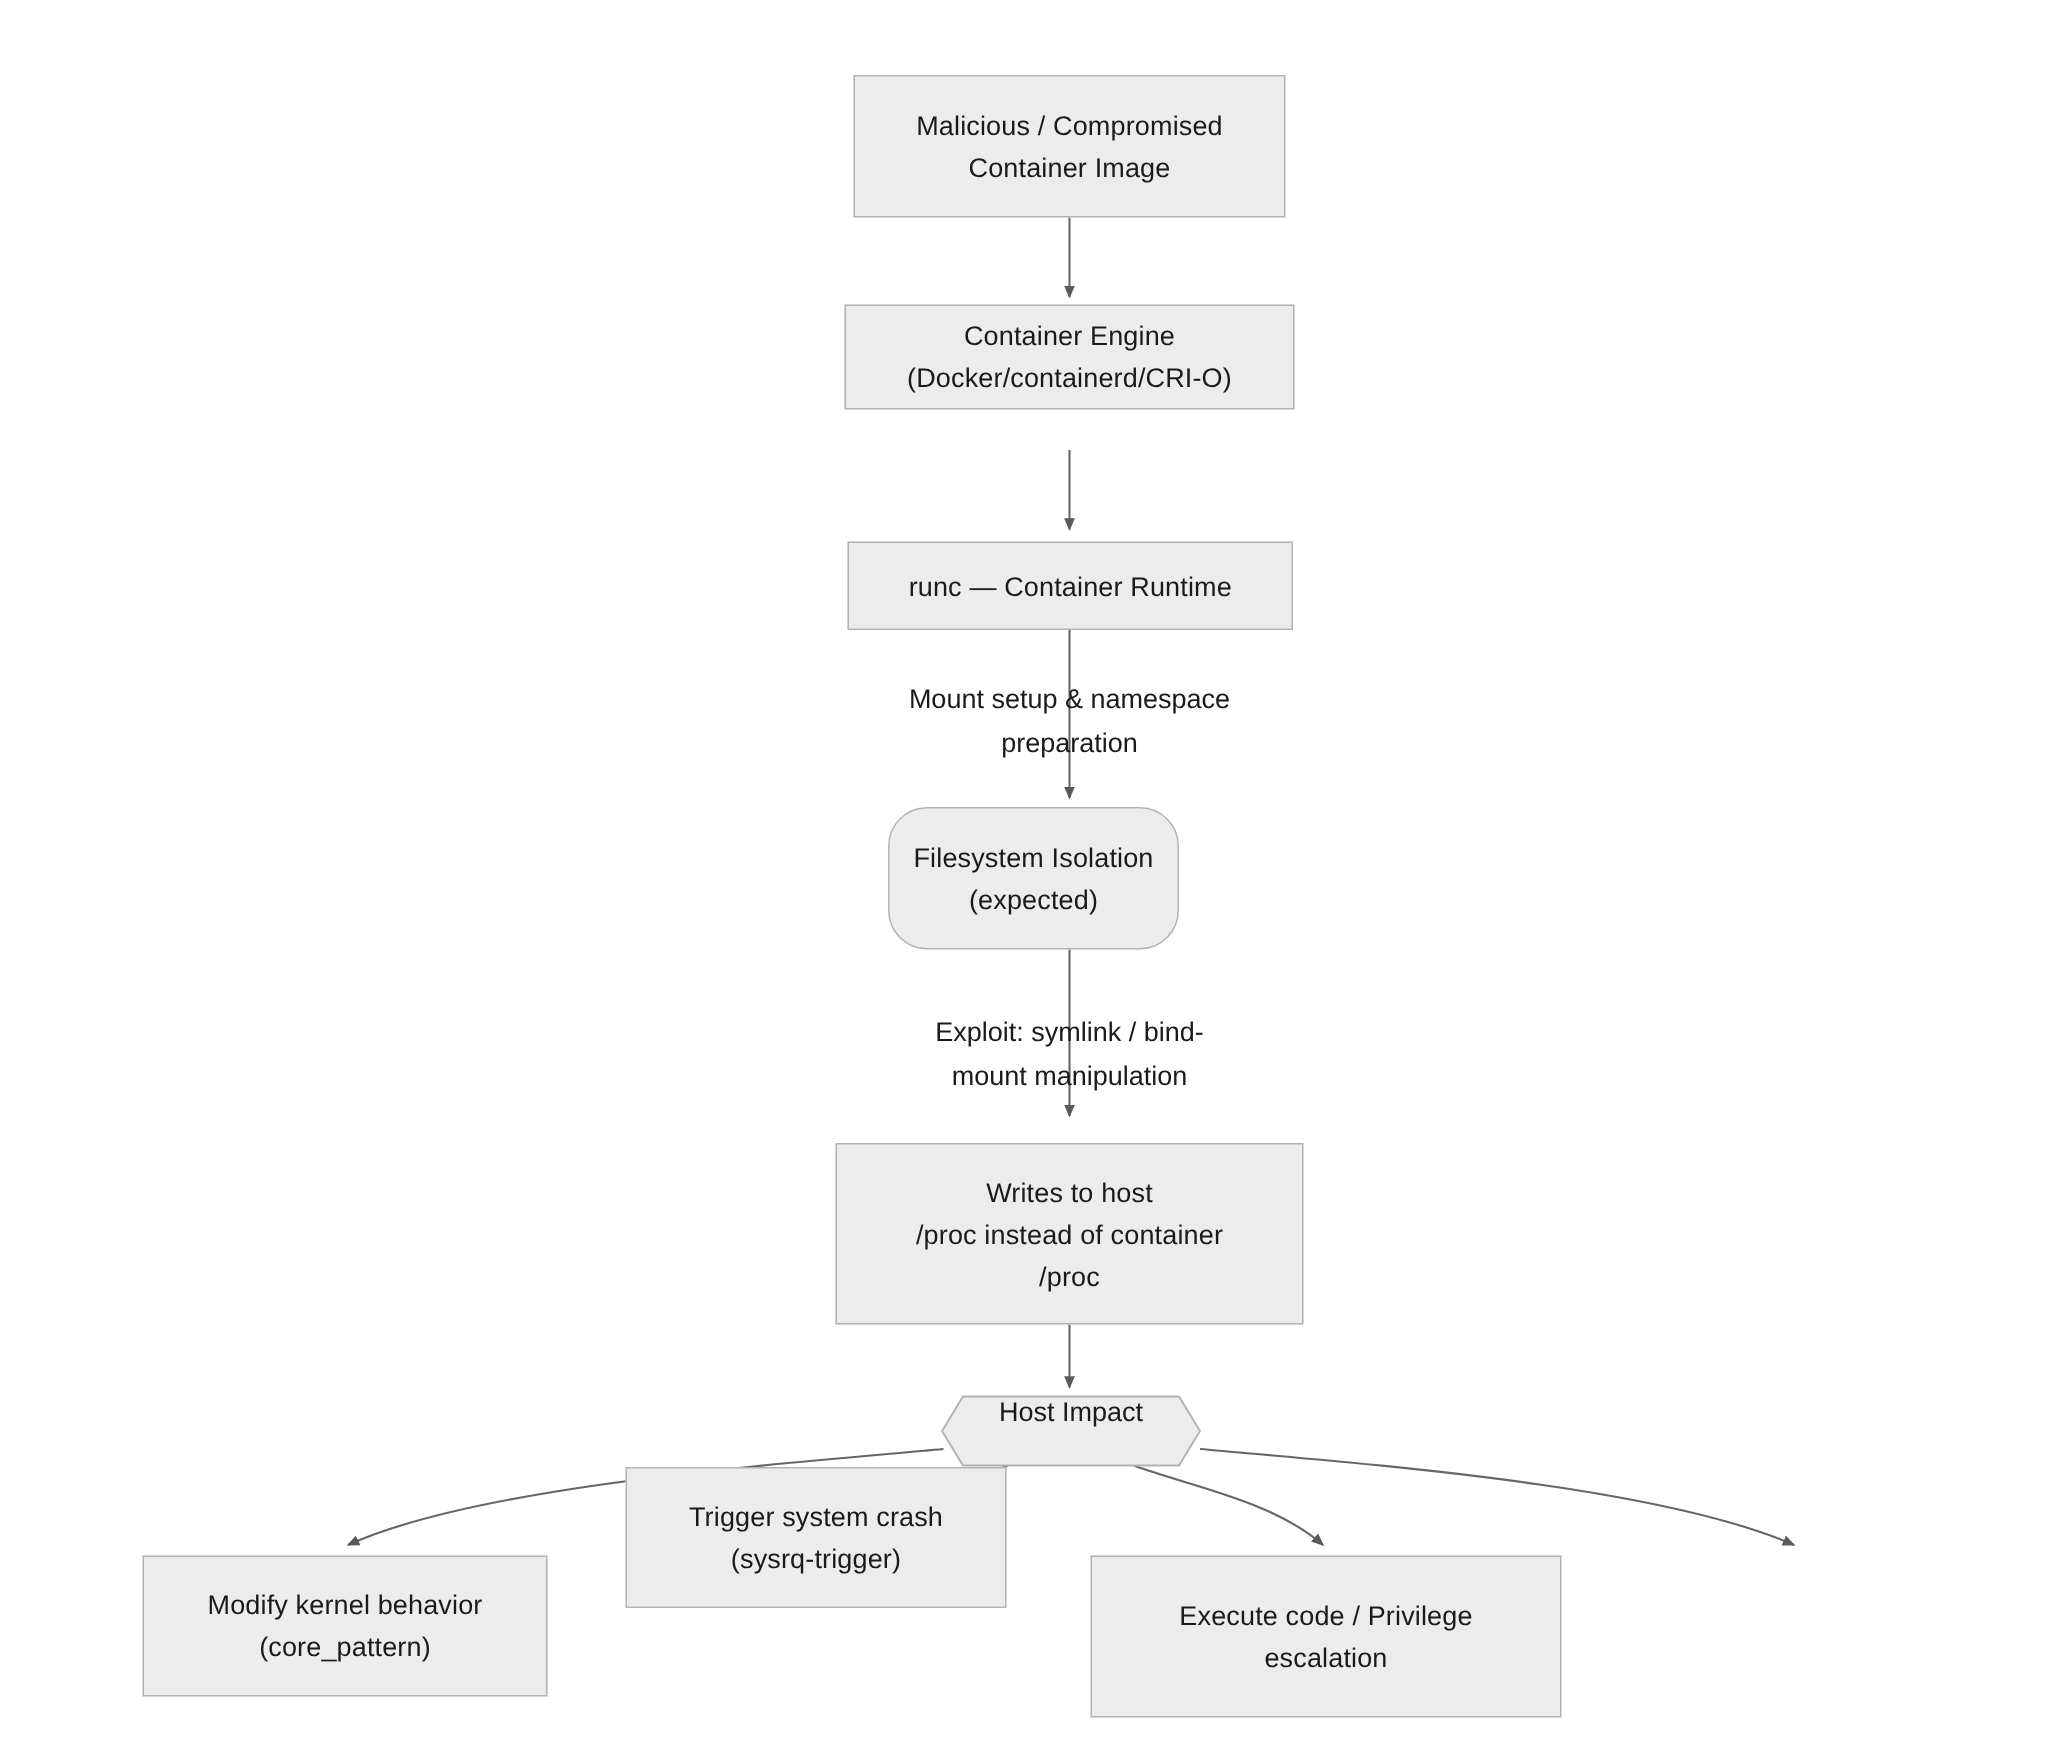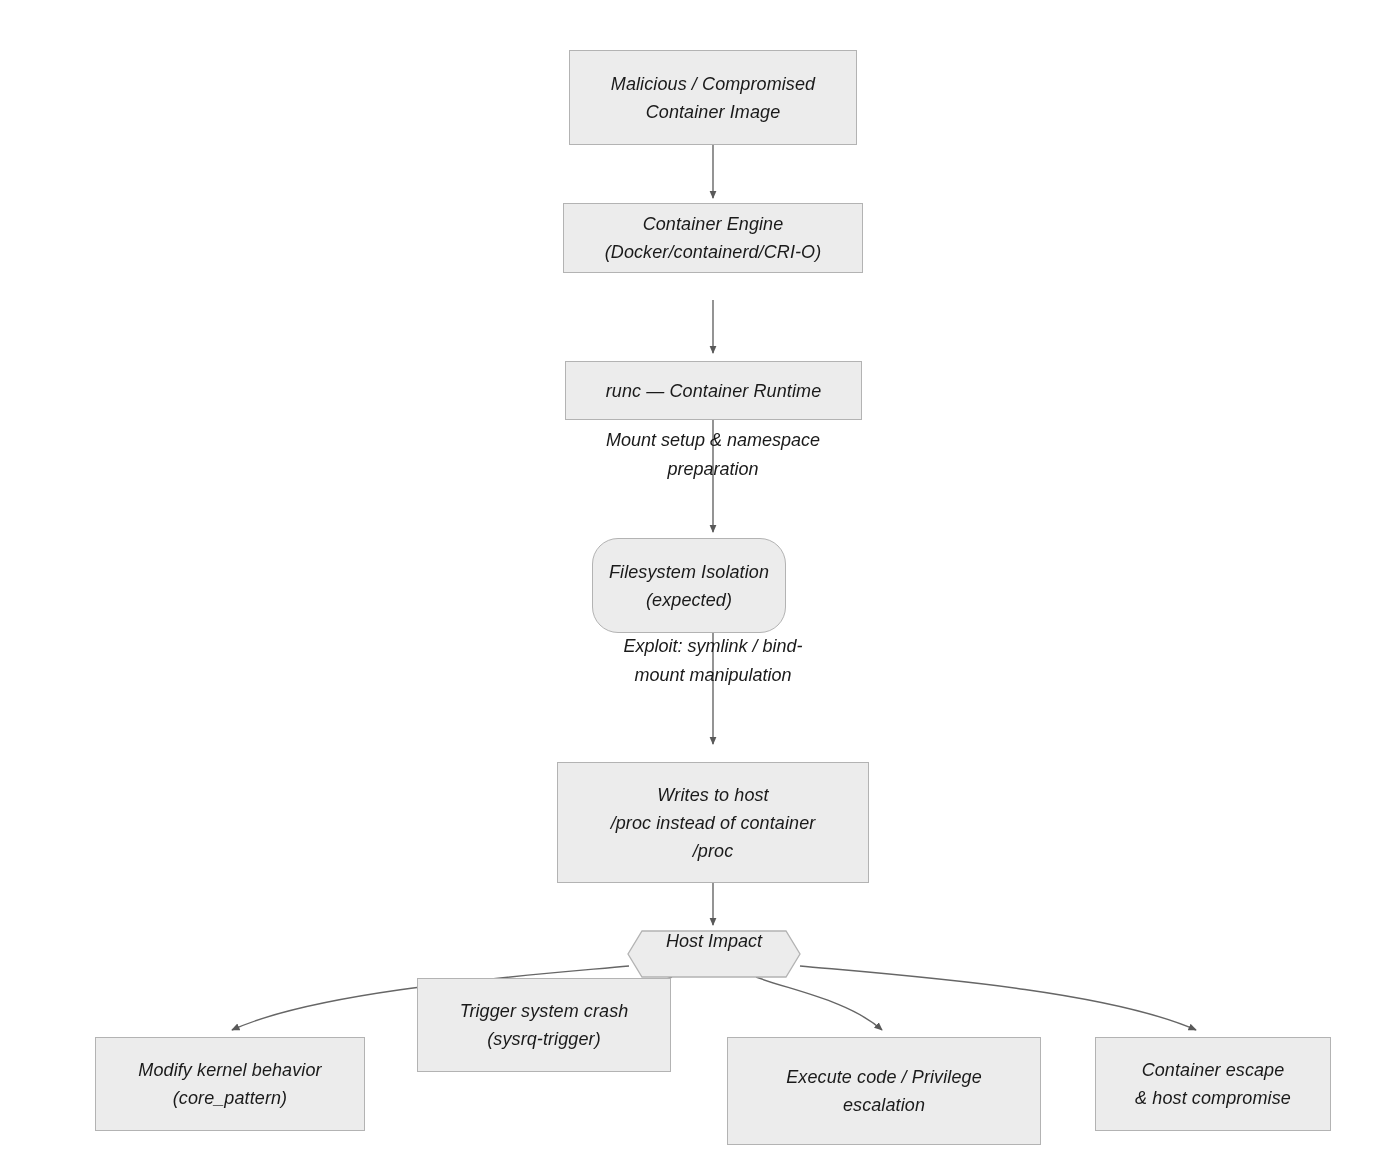--- a/index.html
+++ b/index.html
@@ -10,21 +10,20 @@
   }
   body {
     font-family: "Liberation Sans", sans-serif;
   }
   #canvas {
     position: relative;
     width: 1376px;
     height: 1170px;
     background: #ffffff;
     overflow: hidden;
-    font-style: italic;
   }
   svg.wires {
     position: absolute;
     left: 0;
     top: 0;
     width: 1376px;
     height: 1170px;
     pointer-events: none;
   }
   .node {
@@ -120,22 +119,20 @@
 
   <div class="node" style="left:95px; top:1037px; width:270px; height:94px;">Modify kernel behavior
 (core_pattern)</div>
 
   <div class="node" style="left:417px; top:978px; width:254px; height:94px;">Trigger system crash
 (sysrq-trigger)</div>
 
   <div class="node" style="left:727px; top:1037px; width:314px; height:108px;">Execute code / Privilege
 escalation</div>
 
-  <div class="node" style="left:1095px; top:1037px; width:236px; height:94px;">Container escape
-&amp; host compromise</div>
 
-  <div class="edge-label" style="left:563px; top:426px; width:300px;">Mount setup &amp; namespace
+  <div class="edge-label" style="left:563px; top:452px; width:300px;">Mount setup &amp; namespace
 preparation</div>
 
-  <div class="edge-label" style="left:563px; top:632px; width:300px;">Exploit: symlink / bind-
+  <div class="edge-label" style="left:563px; top:674px; width:300px;">Exploit: symlink / bind-
 mount manipulation</div>
 
 </div>
 
 </body></html>

